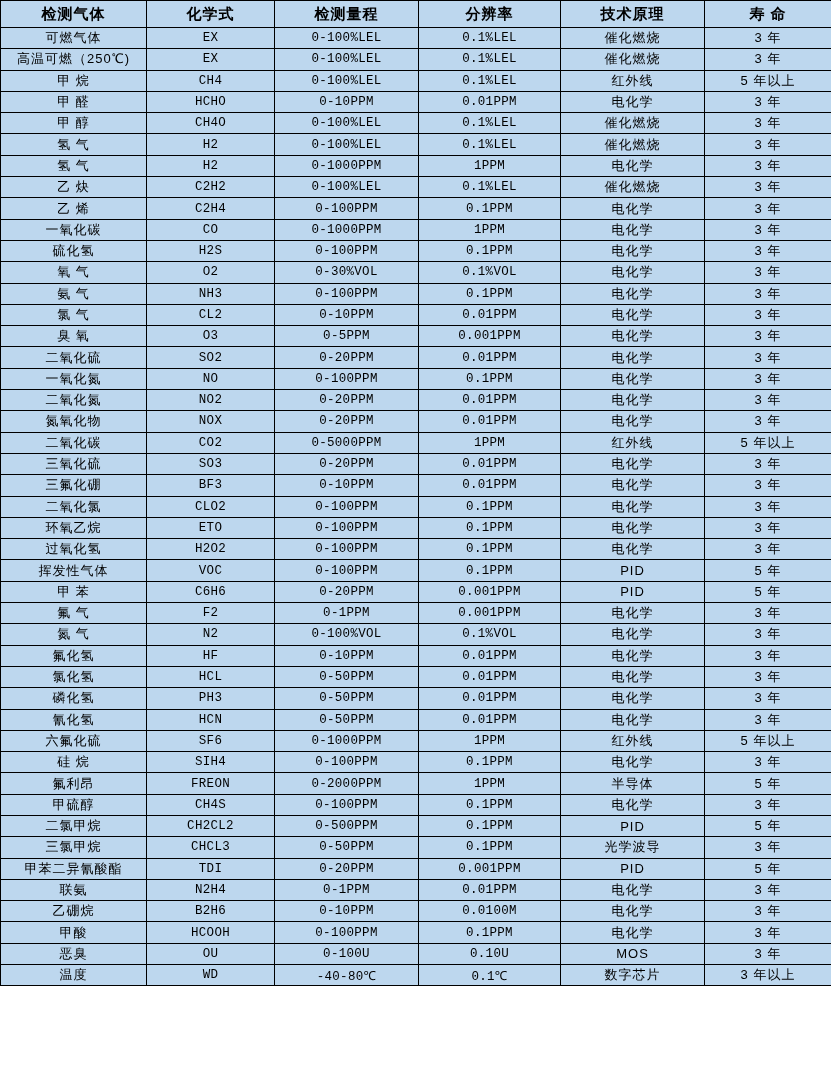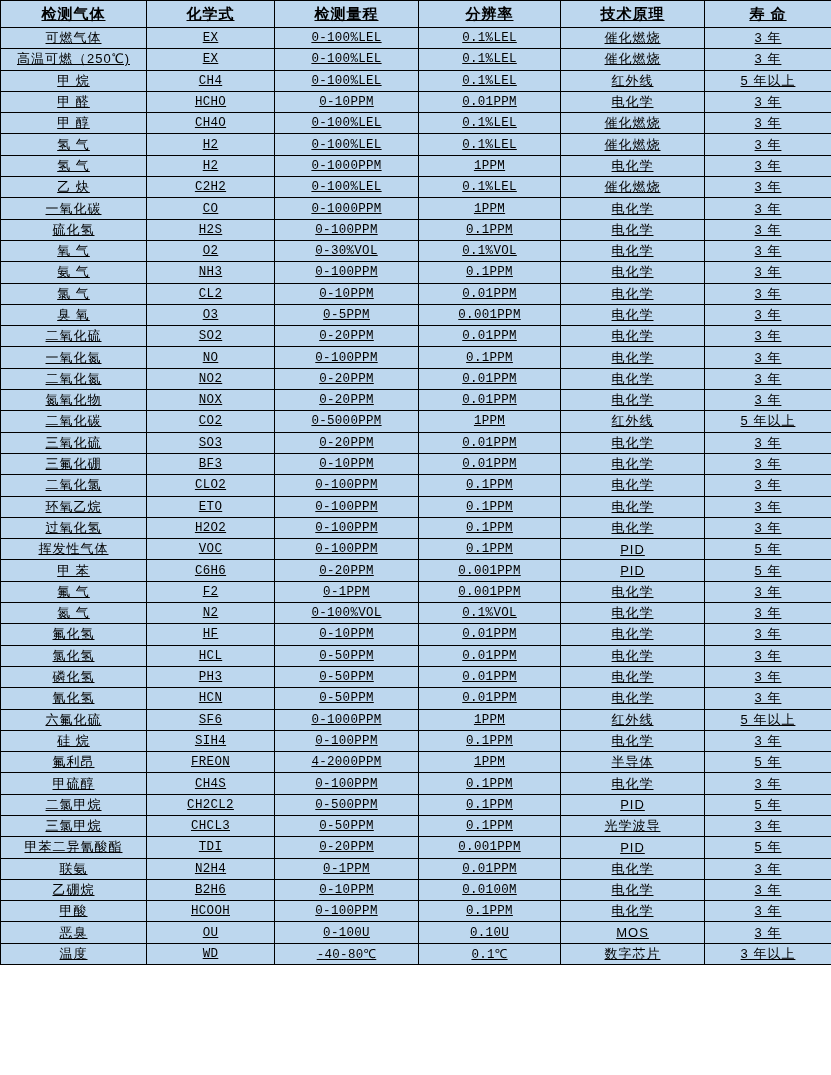--- a/index.html
+++ b/index.html
@@ -15,21 +15,20 @@
     height: 1075px;
     box-sizing: border-box;
     background: #ffffff;
     overflow: hidden;
   }
   table.gas-table {
     border-collapse: collapse;
     width: 831px;
     table-layout: fixed;
     background: #bdd7ee;
-    text-decoration: underline;
   }
   table.gas-table col.c0 { width: 146px; }
   table.gas-table col.c1 { width: 128px; }
   table.gas-table col.c2 { width: 144px; }
   table.gas-table col.c3 { width: 142px; }
   table.gas-table col.c4 { width: 144px; }
   table.gas-table col.c5 { width: 127px; }
 
   table.gas-table th,
   table.gas-table td {
@@ -149,20 +148,28 @@
         </tr>
         <tr>
           <td class="cn">乙 炔</td>
           <td class="mono">C2H2</td>
           <td class="mono">0-100%LEL</td>
           <td class="mono">0.1%LEL</td>
           <td class="cn">催化燃烧</td>
           <td class="life">3 年</td>
         </tr>
         <tr>
+          <td class="cn">乙 烯</td>
+          <td class="mono">C2H4</td>
+          <td class="mono">0-100PPM</td>
+          <td class="mono">0.1PPM</td>
+          <td class="cn">电化学</td>
+          <td class="life">3 年</td>
+        </tr>
+        <tr>
           <td class="cn">一氧化碳</td>
           <td class="mono">CO</td>
           <td class="mono">0-1000PPM</td>
           <td class="mono">1PPM</td>
           <td class="cn">电化学</td>
           <td class="life">3 年</td>
         </tr>
         <tr>
           <td class="cn">硫化氢</td>
           <td class="mono">H2S</td>
@@ -359,21 +366,21 @@
           <td class="cn">硅 烷</td>
           <td class="mono">SIH4</td>
           <td class="mono">0-100PPM</td>
           <td class="mono">0.1PPM</td>
           <td class="cn">电化学</td>
           <td class="life">3 年</td>
         </tr>
         <tr>
           <td class="cn">氟利昂</td>
           <td class="mono">FREON</td>
-          <td class="mono">4-2000PPM</td>
+          <td class="mono">0-2000PPM</td>
           <td class="mono">1PPM</td>
           <td class="cn">半导体</td>
           <td class="life">5 年</td>
         </tr>
         <tr>
           <td class="cn">甲硫醇</td>
           <td class="mono">CH4S</td>
           <td class="mono">0-100PPM</td>
           <td class="mono">0.1PPM</td>
           <td class="cn">电化学</td>

